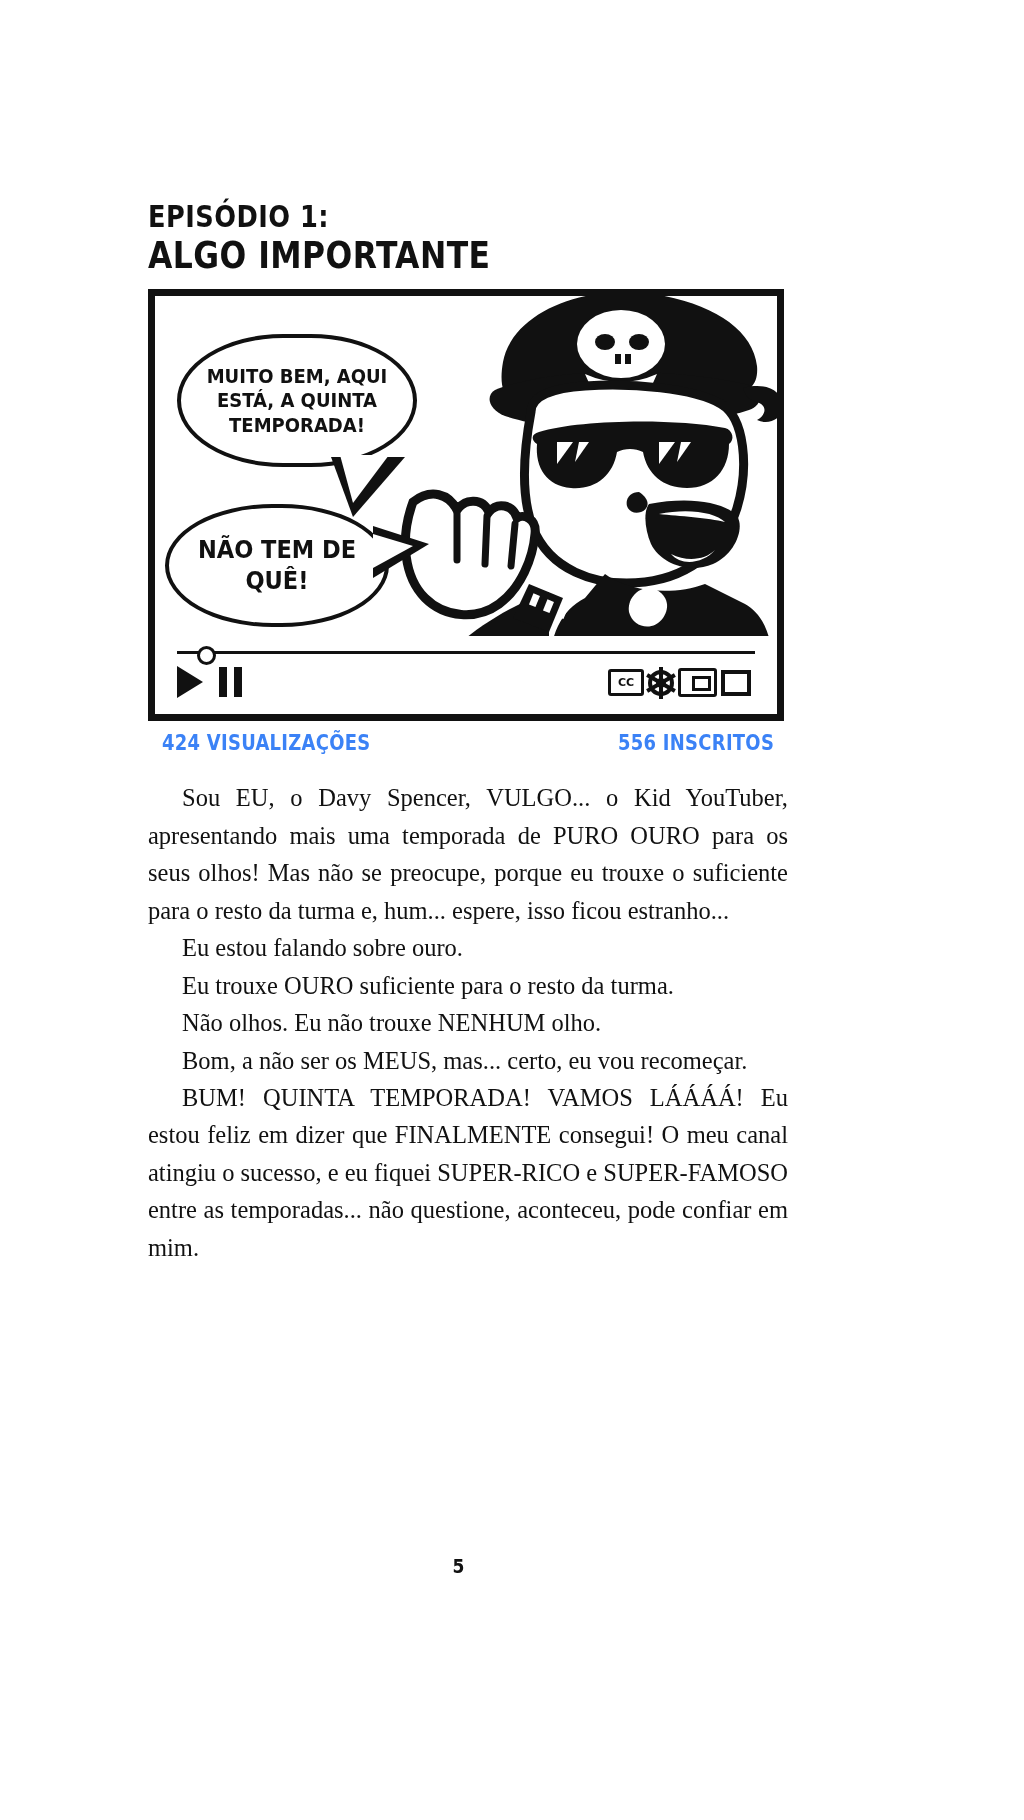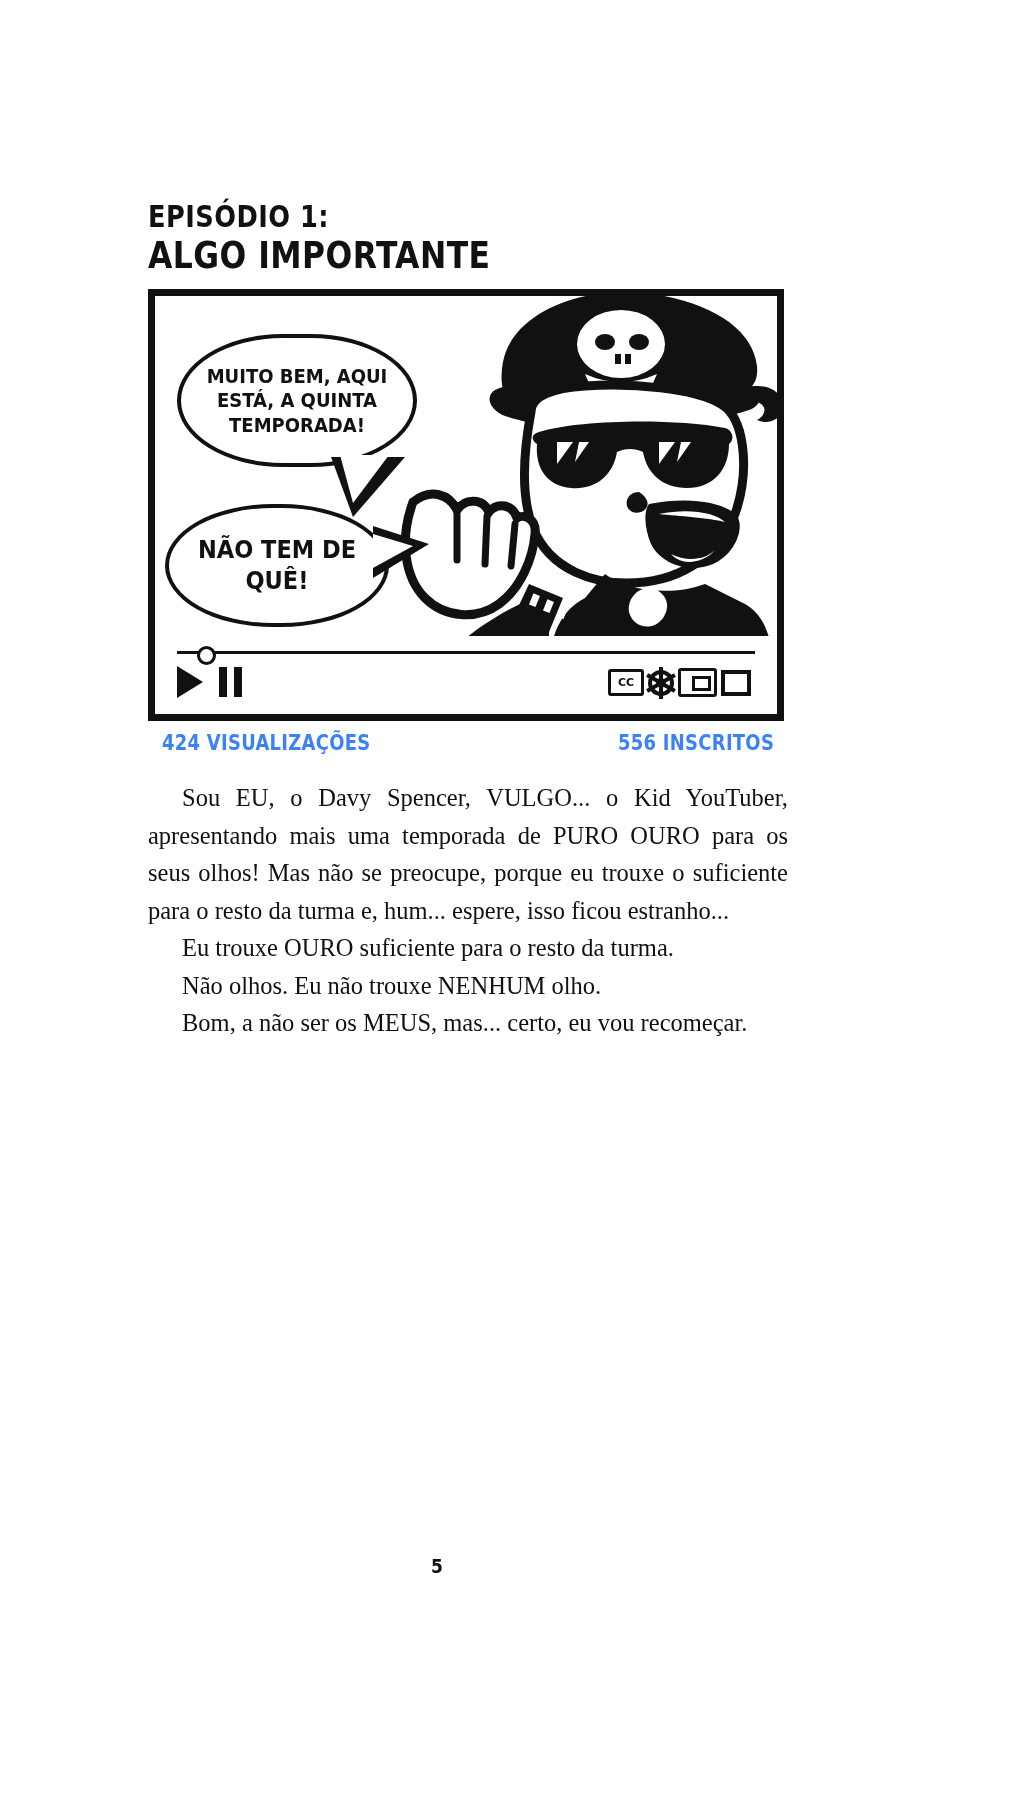--- a/index.html
+++ b/index.html
@@ -14,20 +14,21 @@
     color: #111111;
     position: relative;
     overflow: hidden;
   }
 
   .page {
     position: absolute;
     left: 0; top: 0;
     width: 874px;
     height: 1820px;
+    padding-left: 43px;
   }
 
   .content {
     position: absolute;
     left: 148px;
     top: 200px;
     width: 640px;
   }
 
   
@@ -434,21 +435,23 @@
       </div>
     </div>
 
     <div class="stats">
       <span class="stat">424 VISUALIZAÇÕES</span>
       <span class="stat">556 INSCRITOS</span>
     </div>
 
     <div class="body-text">
       <p>Sou EU, o Davy Spencer, VULGO... o Kid YouTuber, apresentando mais uma temporada de PURO OURO para os seus olhos! Mas não se preocupe, porque eu trouxe o suficiente para o resto da turma e, hum... espere, isso ficou estranho...</p>
+      <p class="nojust">Eu estou falando sobre ouro.</p>
       <p class="nojust">Eu trouxe OURO suficiente para o resto da turma.</p>
       <p class="nojust">Não olhos. Eu não trouxe NENHUM olho.</p>
       <p class="nojust">Bom, a não ser os MEUS, mas... certo, eu vou recomeçar.</p>
+      <p>BUM! QUINTA TEMPORADA! VAMOS LÁÁÁÁ! Eu estou feliz em dizer que FINALMENTE consegui! O meu canal atingiu o sucesso, e eu fiquei SUPER-RICO e SUPER-FAMOSO entre as temporadas... não questione, aconteceu, pode confiar em mim.</p>
     </div>
 
   </div>
 
   <div class="page-number">5</div>
 </div>
 
 </body></html>

